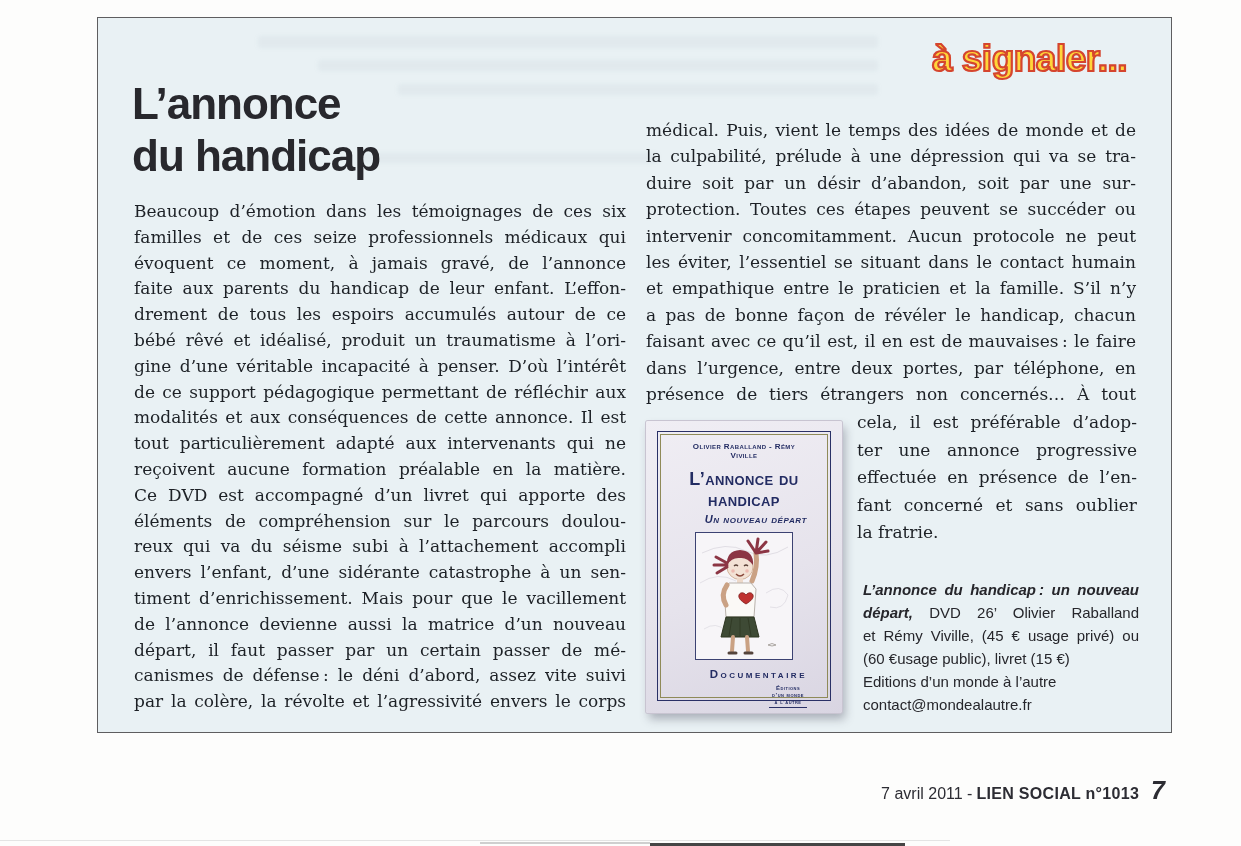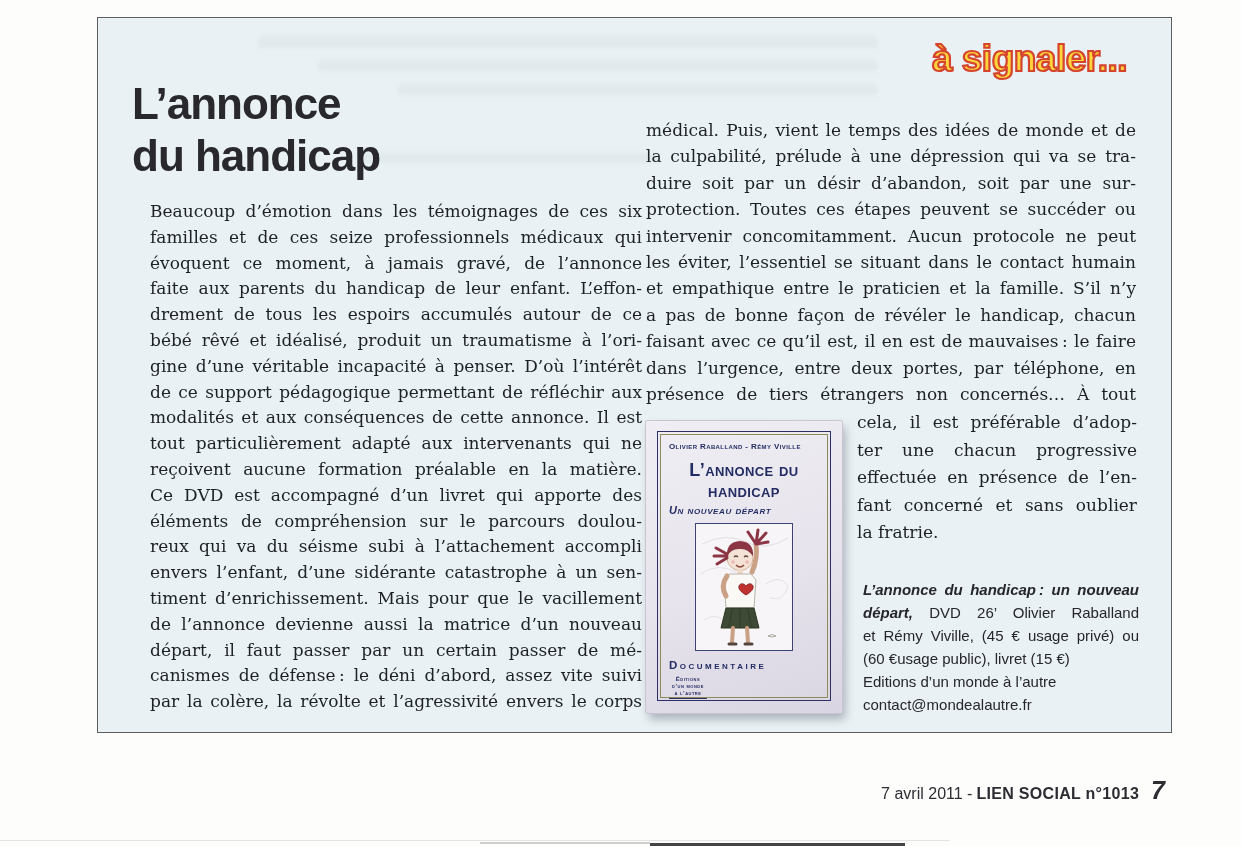--- a/index.html
+++ b/index.html
@@ -36,44 +36,44 @@
     position:absolute;
     font-family:"DejaVu Serif","Liberation Serif",serif;
     color:#1d2126;
     font-size:17px;
   }
   .serifcol > div{
     text-align:justify;
     text-align-last:justify;
     white-space:normal;
   }
-  .left-col{left:36px;top:181px;width:492px;margin-left:16px;}
+  .left-col{left:36px;top:181px;width:492px;}
   .left-col > div{line-height:25.8px;}
   .right-col{left:548px;top:99px;width:490px;}
   .right-col > div{line-height:26.4px;}
   .wrap-col{left:759px;top:391px;width:280px;}
   .wrap-col > div{line-height:27.5px;}
   .wrap-col > div:last-child{text-align-last:left;}
   
   .dvd-card{
     position:absolute;left:548px;top:403px;width:196px;height:292px;
     background:linear-gradient(160deg,#f0eef4 0%,#e6e3ec 55%,#d9d5e2 100%);
     box-shadow:0 0 0 1px #c8c4d1, 3px 6px 10px rgba(55,55,75,0.35);
     border-radius:2px;
     padding:10px 11px 12px;
     box-sizing:border-box;
   }
   .dvd-frame{
     height:100%;border:1.5px solid #2a3066;padding:2px;box-sizing:border-box;
   }
   .dvd-frame-inner{
     height:100%;border:1px solid #8f8a58;box-sizing:border-box;
-    display:flex;flex-direction:column;align-items:flex-start;
+    display:flex;flex-direction:column;align-items:flex-end;
     text-align:center;color:#232c63;
-    padding:7px 8px 4px;
+    padding:7px 20px 4px;
   }
   .dvd-authors{font-size:8px;font-weight:700;font-variant:small-caps;letter-spacing:0.4px;}
   .dvd-rule{width:88%;height:1px;background:#2a3066;margin:4px 0 5px;}
   .dvd-title{font-size:18px;font-weight:700;font-variant:small-caps;letter-spacing:0.4px;}
   .dvd-subtitle{font-size:11px;font-weight:700;font-style:italic;font-variant:small-caps;letter-spacing:0.6px;margin-top:2px;}
   .dvd-art{
     width:96px;height:126px;border:1px solid #3c4272;background:#f7f5f8;
     margin:7px auto 8px;flex:none;
   }
   .dvd-genre{font-size:11.5px;font-weight:700;font-variant:small-caps;letter-spacing:2.5px;}
@@ -152,21 +152,21 @@
       <div>les éviter, l’essentiel se situant dans le contact humain</div>
       <div>et empathique entre le praticien et la famille. S’il n’y</div>
       <div>a pas de bonne façon de révéler le handicap, chacun</div>
       <div>faisant avec ce qu’il est, il en est de mauvaises : le faire</div>
       <div>dans l’urgence, entre deux portes, par téléphone, en</div>
       <div>présence de tiers étrangers non concernés… À tout</div>
     </div>
 
   <div class="serifcol wrap-col">
       <div>cela, il est préférable d’adop-</div>
-      <div>ter une chacun progressive</div>
+      <div>ter une annonce progressive</div>
       <div>effectuée en présence de l’en-</div>
       <div>fant concerné et sans oublier</div>
       <div>la fratrie.</div>
     </div>
 
   <div class="dvd-card">
     <div class="dvd-frame">
       <div class="dvd-frame-inner">
         <div class="dvd-authors">Olivier Raballand - Rémy Viville</div>
         <div class="dvd-rule"></div>

